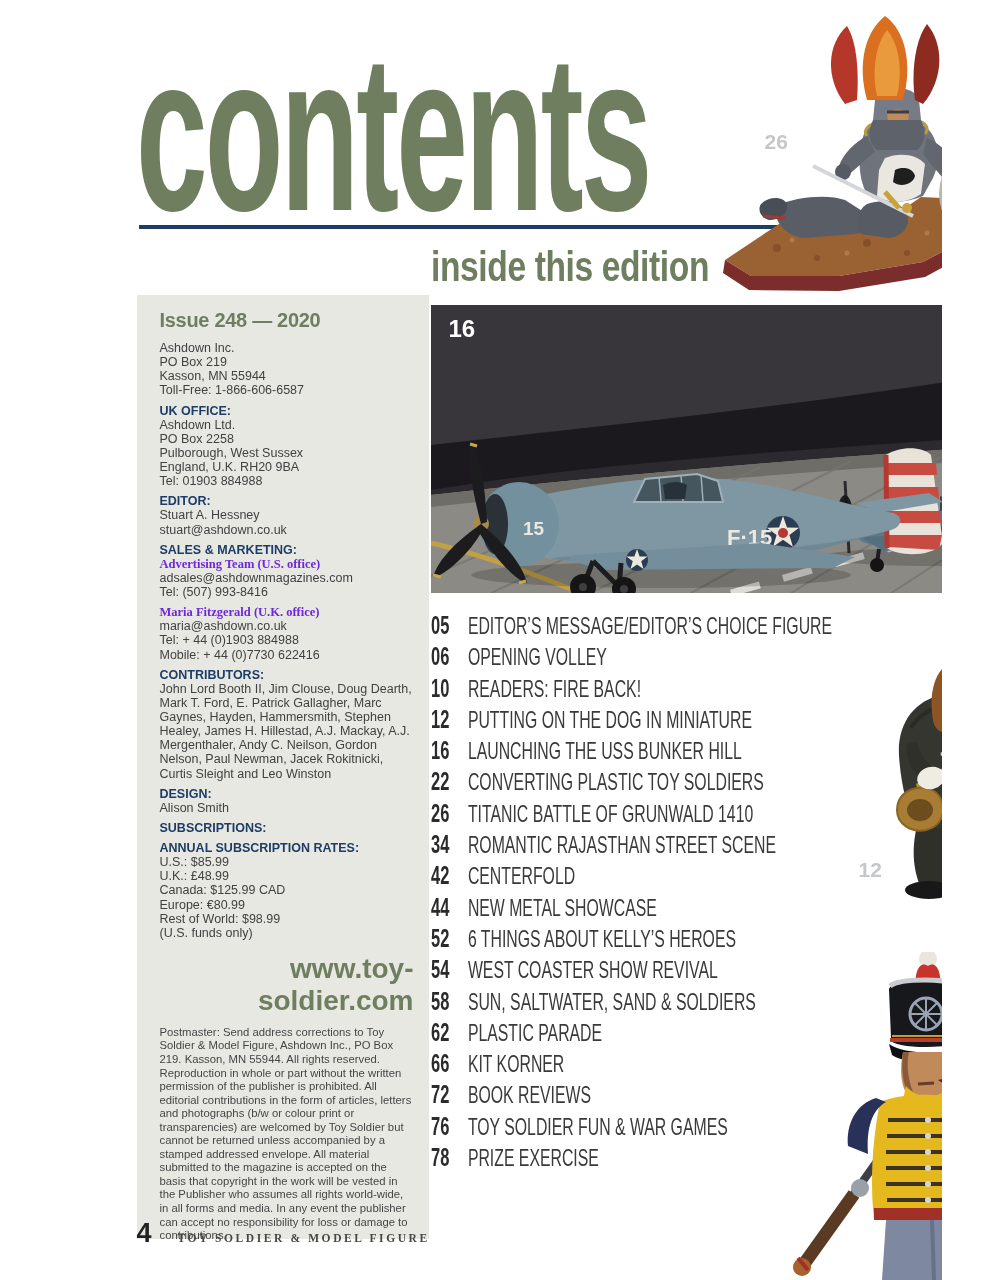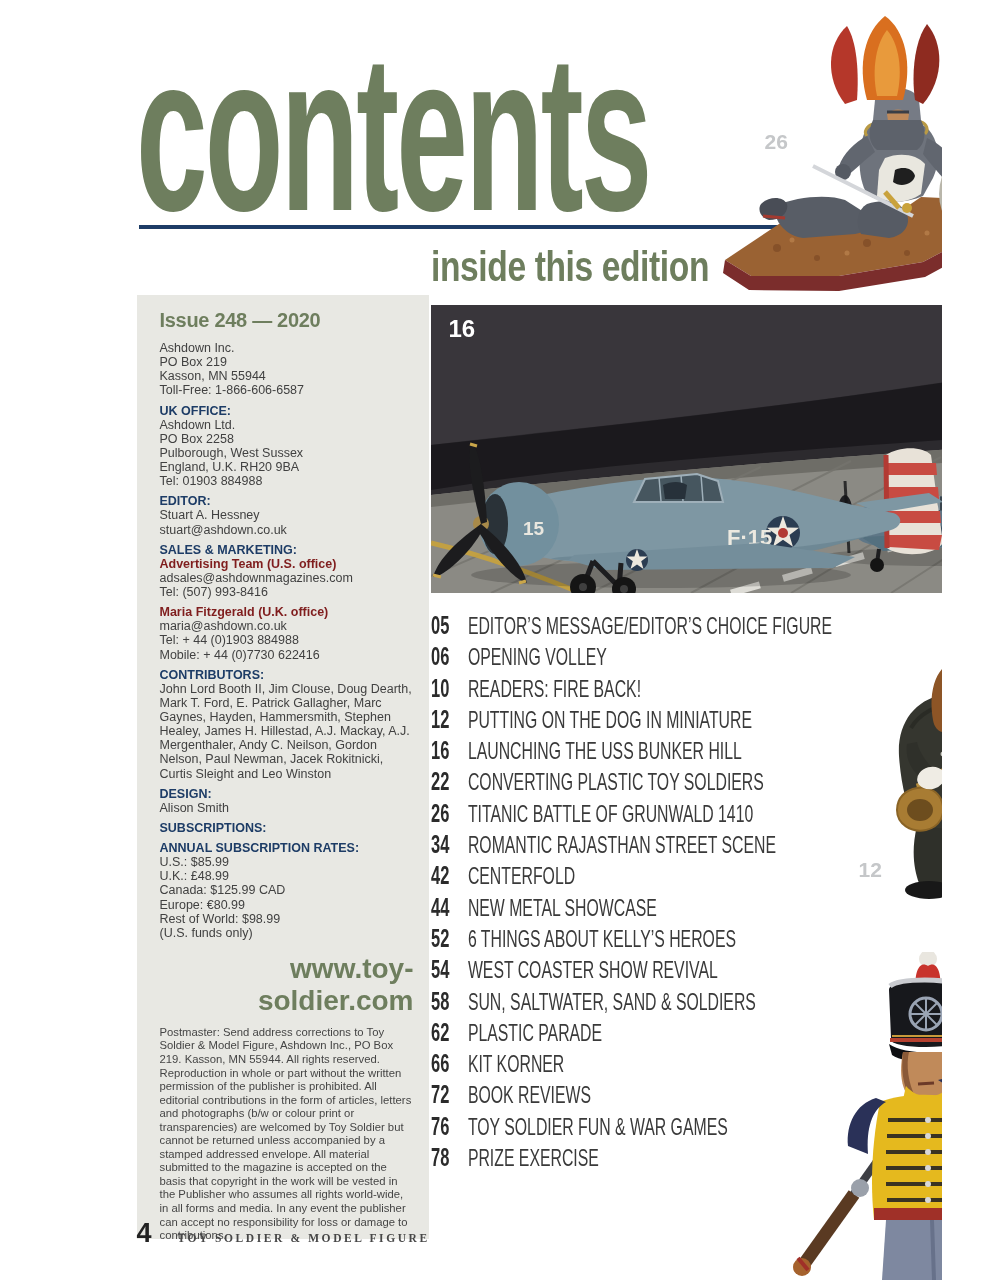--- a/index.html
+++ b/index.html
@@ -28,21 +28,21 @@
   .dog{left:806px;top:636px;width:160px;height:272px;}
   .soldier{left:735px;top:952px;width:259px;height:328px;}
 
   
   .sidebar{position:absolute;left:84px;top:262px;width:292px;height:944px;
            background:var(--sidebar-bg);padding:14px 15px 10px 23px;color:var(--body-text);
            overflow:hidden;margin-top:33px;}
   .issue{color:var(--olive);font-size:20px;font-weight:700;margin-bottom:9px;letter-spacing:-0.3px;}
   .block{font-size:12.5px;line-height:1.13;margin-bottom:6px;}
   .b-head{color:var(--navy);font-weight:700;}
-  .b-bold{font-weight:700;color:#7f1d1d;}
+  .b-bold{font-weight:700;color:#6d28d9;font-family:Liberation Serif, serif;}
   .site{color:var(--olive);font-weight:700;font-size:28px;text-align:right;margin:13px 0 9px 0;}
   .post{font-size:11.3px;line-height:1.2;color:#454545;}
 
   
   .edition{position:absolute;left:378px;top:246px;font-size:42px;font-weight:700;
            color:var(--olive);letter-spacing:-0.5px;line-height:1;
            transform:scaleX(0.8);transform-origin:0 0;white-space:nowrap;}
   .photo{position:absolute;left:378px;top:305px;width:612px;height:288px;overflow:hidden;}
   .photo-label{position:absolute;left:18px;top:10px;color:#fff;font-weight:700;font-size:24px;}
 

